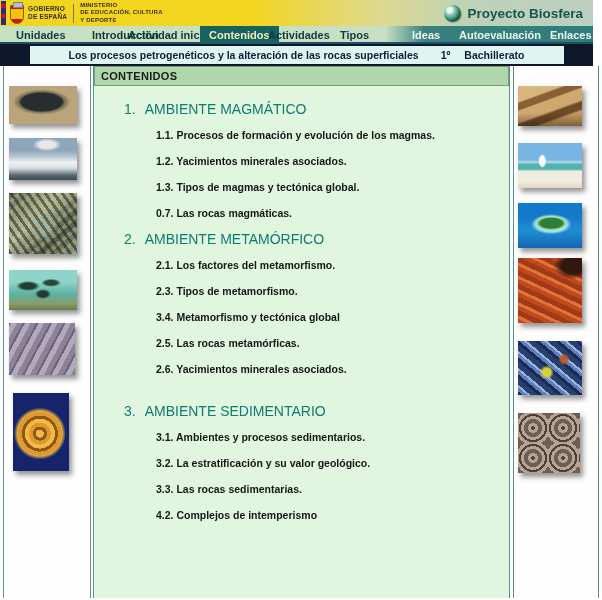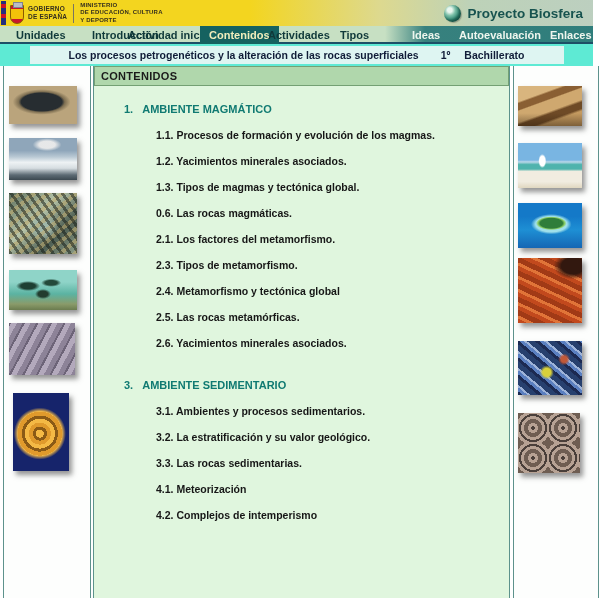--- a/index.html
+++ b/index.html
@@ -35,21 +35,21 @@
   .nav { position:relative; height:18px;
     background:linear-gradient(90deg,#c7e0c3 0px,#c7e0c3 385px,#37817e 425px,#2e7d7b 602px);
     border-bottom:2px solid #1d4f66; }
   .tab { position:absolute; top:0; height:18px; line-height:18px; font-size:11px; font-weight:bold;
     text-decoration:none; cursor:pointer; white-space:nowrap; }
   .tab.light { color:#10393a; }
   .tab.dark { color:#eef6ee; }
   .tab.selected { background:#156260; color:#f1edbc; padding:0 9px; }
 
   
-  .titlebar { height:22px; background:#5eead4; display:flex; align-items:center; justify-content:center; }
+  .titlebar { height:22px; background:#0f172a; display:flex; align-items:center; justify-content:center; }
   .titlebox { background:#def5f2; height:18px; width:534px; display:flex; align-items:center;
     justify-content:center; white-space:nowrap; font-size:10.5px; font-weight:bold; color:#101c38; }
   .titlebox .course { margin-left:22px; }
   .titlebox .level { margin-left:14px; }
 
   
   .main { position:relative; width:602px; height:532px; background:#fff; }
   .sidebar { position:absolute; top:0; height:532px; background:#fdfefd;
     border-left:1px solid #5d928c; border-right:1px solid #5d928c; }
   .sidebar-left  { left:3px;   width:88px; }
@@ -97,22 +97,22 @@
   .t-oolites { background-color:#9c8878;
     background-image:repeating-radial-gradient(circle at 50% 50%, #4a3f3a 0 2px, #b7a294 2px 5px, #6e5d52 5px 9px, #b7a294 9px 12px);
     background-size:30px 30px; }
 
   
   .content { position:absolute; left:93px; top:0; width:417px; height:532px; background:#e0f6de;
     border-left:1px solid #5d928c; border-right:1px solid #5d928c; overflow:hidden; }
   .content-header { height:20px; background:#b0d7ac; border:1px solid #74a074; display:flex;
     align-items:center; padding-left:6px; font-size:11px; font-weight:bold; color:#1b1b1b; letter-spacing:.3px; }
   .toc { padding-top:10px; }
-  .toc-section { display:block; margin-left:30px; height:26px; line-height:26px; font-size:11px;
-    font-weight:bold; color:#107a72; text-decoration:none; cursor:pointer; white-space:nowrap; }
+  .toc-section { display:block; margin-left:30px; height:26px; line-height:26px; font-size:14px;
+    font-weight:normal; color:#107a72; text-decoration:none; cursor:pointer; white-space:nowrap; }
   .toc-section .num { margin-right:9px; }
   .toc-item { display:block; margin-left:62px; height:26px; line-height:26px; font-size:10.5px;
     font-weight:bold; color:#161616; text-decoration:none; cursor:pointer; white-space:nowrap; }
   .gap-before { margin-top:16px; }
 </style>
 </head>
 <body>
 
 <div class="page">
 
@@ -173,36 +173,38 @@
         <span>CONTENIDOS</span>
       </div>
       <div class="toc">
 
         <a class="toc-section">
           <span class="num">1.</span><span>AMBIENTE MAGMÁTICO</span>
         </a>
         <a class="toc-item">1.1. Procesos de formación y evolución de los magmas.</a>
         <a class="toc-item">1.2. Yacimientos minerales asociados.</a>
         <a class="toc-item">1.3. Tipos de magmas y tectónica global.</a>
-        <a class="toc-item">0.6. Las rocas magmáticas.</a>
-
+        <a class="toc-item">0.7. Las rocas magmáticas.</a>
+
+        <a class="toc-section">
+          <span class="num">2.</span><span>AMBIENTE METAMÓRFICO</span>
+        </a>
         <a class="toc-item">2.1. Los factores del metamorfismo.</a>
         <a class="toc-item">2.3. Tipos de metamorfismo.</a>
-        <a class="toc-item">2.4. Metamorfismo y tectónica global</a>
+        <a class="toc-item">3.4. Metamorfismo y tectónica global</a>
         <a class="toc-item">2.5. Las rocas metamórficas.</a>
         <a class="toc-item">2.6. Yacimientos minerales asociados.</a>
 
         <a class="toc-section gap-before">
           <span class="num">3.</span><span>AMBIENTE SEDIMENTARIO</span>
         </a>
         <a class="toc-item">3.1. Ambientes y procesos sedimentarios.</a>
         <a class="toc-item">3.2. La estratificación y su valor geológico.</a>
         <a class="toc-item">3.3. Las rocas sedimentarias.</a>
 
-        <a class="toc-item">4.1. Meteorización</a>
         <a class="toc-item">4.2. Complejos de intemperismo</a>
 
       </div>
     </section>
 
     <aside class="sidebar sidebar-right">
       <div class="th t-dunes" style="top:20px;  left:4px; width:64px; height:40px;"></div>
       <div class="th t-beach" style="top:77px;  left:4px; width:64px; height:45px;"></div>
       <div class="th t-island" style="top:137px; left:4px; width:64px; height:45px;"></div>
       <div class="th t-redrocks" style="top:192px; left:4px; width:64px; height:65px;"></div>

